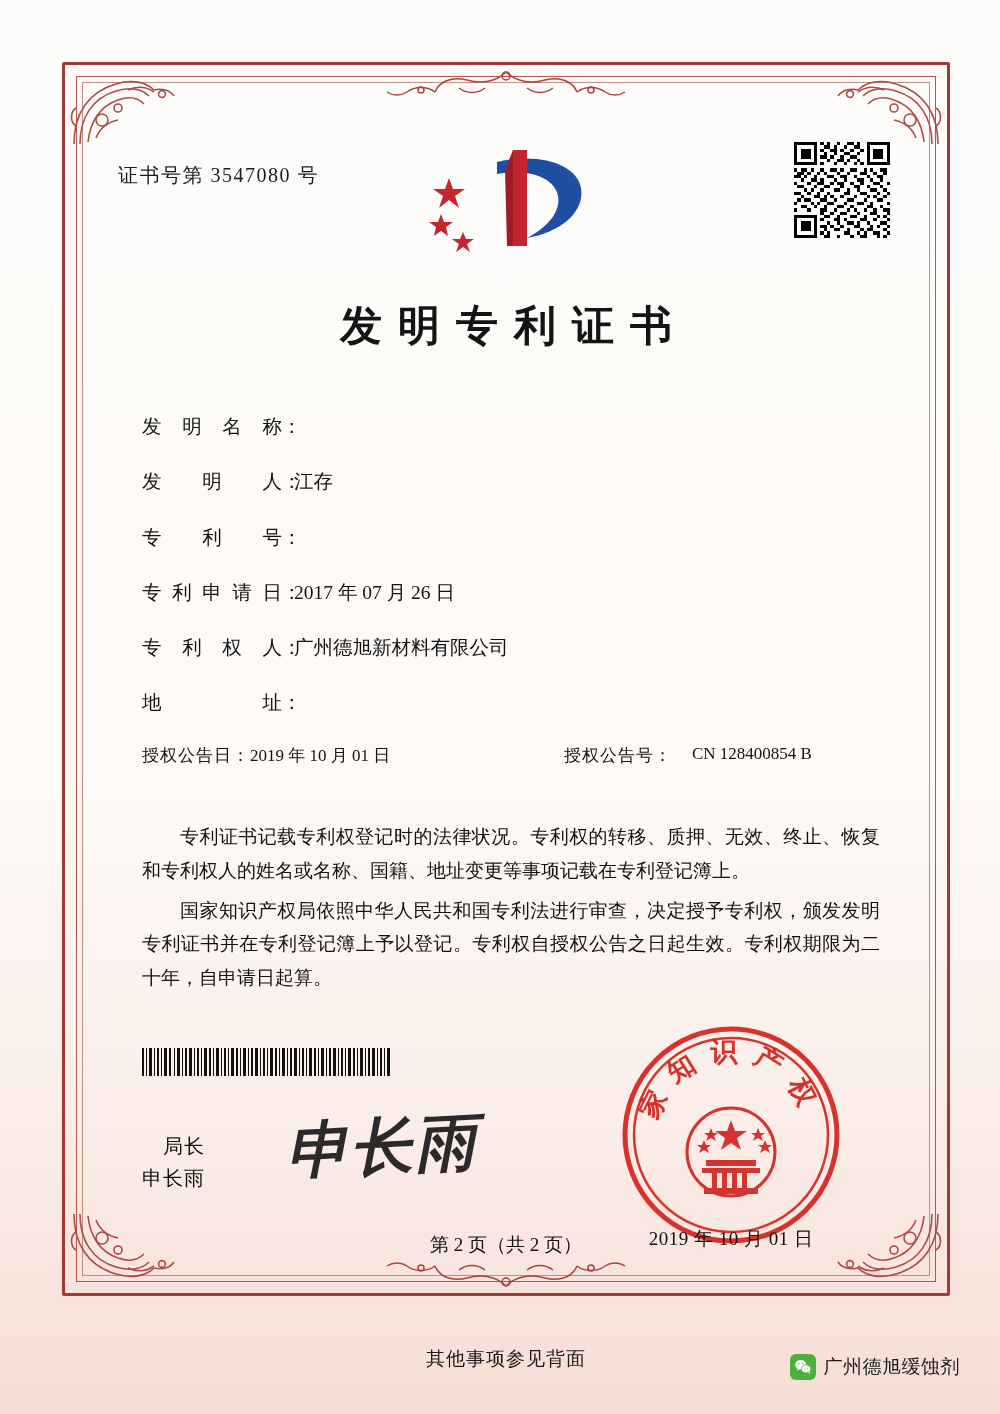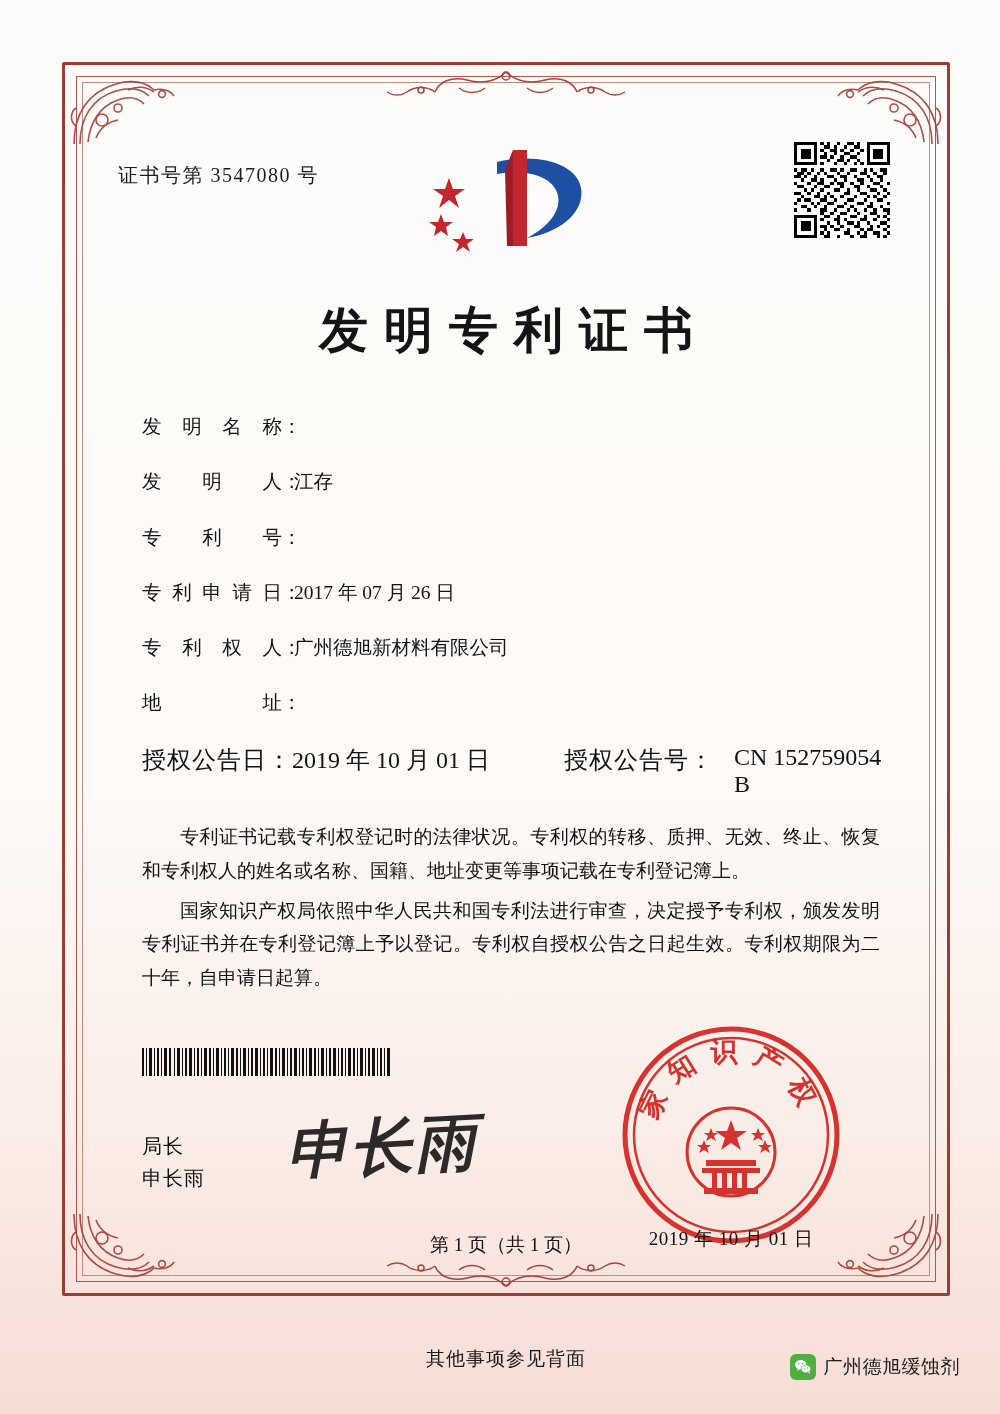--- a/index.html
+++ b/index.html
@@ -117,21 +117,21 @@
     background: #fff;
   }
   .qr svg { display:block; width:100%; height:100%; }
 
   .doc-title {
     position: absolute;
     left: 0;
     right: 0;
     top: 178px;
     text-align: center;
-    font-size: 49px;
+    font-size: 42px;
     letter-spacing: 16px;
     color: #141414;
     font-weight: 700;
     font-family: "DejaVu Serif", "Liberation Serif", serif;
     text-indent: 16px;
   }
 
   .fields {
     position: absolute;
     left: 24px;
@@ -162,21 +162,21 @@
   }
   .f-value.mono {
     font-family: "Liberation Mono", "DejaVu Sans Mono", monospace;
     font-size: 18.5px;
     letter-spacing: .5px;
   }
 
   .row-split {
     display: flex;
     align-items: flex-start;
-    font-size: 24px;
+    font-size: 17px;
     color: #121212;
     margin-bottom: 20px;
   }
   .split-left { display: flex; width: 400px; flex: 0 0 400px; }
   .split-right { display: flex; flex: 1 1 auto; padding-left: 22px; gap: 20px; }
   .split-label { white-space: nowrap; letter-spacing: 1px; }
 
   .paragraphs {
     position: absolute;
     left: 24px;
@@ -204,20 +204,21 @@
 
   
   .sig-block {
     position: absolute;
     left: 24px;
     top: 1010px;
     font-size: 20px;
     color: #111;
     line-height: 1.6;
     letter-spacing: 1px;
+    text-align: right;
   }
   .sig-script {
     position: absolute;
     left: 168px;
     top: 985px;
     font-size: 62px;
     color: #1a1a1a;
     font-family: "DejaVu Serif", serif;
     font-style: italic;
     font-weight: 700;
@@ -678,21 +679,21 @@
         <div class="f-colon">：</div>
       </div>
 
       <div class="row-split">
         <div class="split-left">
           <span class="split-label">授权公告日：</span>
           <span>2019 年 10 月 01 日</span>
         </div>
         <div class="split-right">
           <span class="split-label">授权公告号：</span>
-          <span>CN 152759054 B</span>
+          <span>CN 128400854 B</span>
         </div>
       </div>
 
     </div>
 
     <div class="paragraphs">
       <p>专利证书记载专利权登记时的法律状况。专利权的转移、质押、无效、终止、恢复和专利权人的姓名或名称、国籍、地址变更等事项记载在专利登记簿上。</p>
       <p>国家知识产权局依照中华人民共和国专利法进行审查，决定授予专利权，颁发发明专利证书并在专利登记簿上予以登记。专利权自授权公告之日起生效。专利权期限为二十年，自申请日起算。</p>
     </div>
 
@@ -803,21 +804,21 @@
             <rect x="106" y="152" width="5" height="16"></rect>
             <rect x="116" y="152" width="5" height="16"></rect>
             <rect x="126" y="152" width="5" height="16"></rect>
             <rect x="88" y="168" width="54" height="6"></rect>
           </g>
         </g>
       </svg>
     </div>
     <div class="seal-date">2019 年 10 月 01 日</div>
 
-    <div class="page-num">第 1 页（共 1 页）</div>
+    <div class="page-num">第 2 页（共 2 页）</div>
   </div>
 
   <div class="footer-note">其他事项参见背面</div>
 
   <div class="wechat">
     <span class="wechat-icon">
       <svg viewBox="0 0 24 24" fill="#ffffff">
         <ellipse cx="9" cy="9" rx="7.6" ry="6.2"></ellipse>
         <polygon points="5,13.6 4,17 7.4,15.2" fill="#ffffff"></polygon>
         <ellipse cx="16" cy="14.6" rx="6.4" ry="5.3" fill="#ffffff" stroke="#4caf3f" stroke-width="1"></ellipse>

